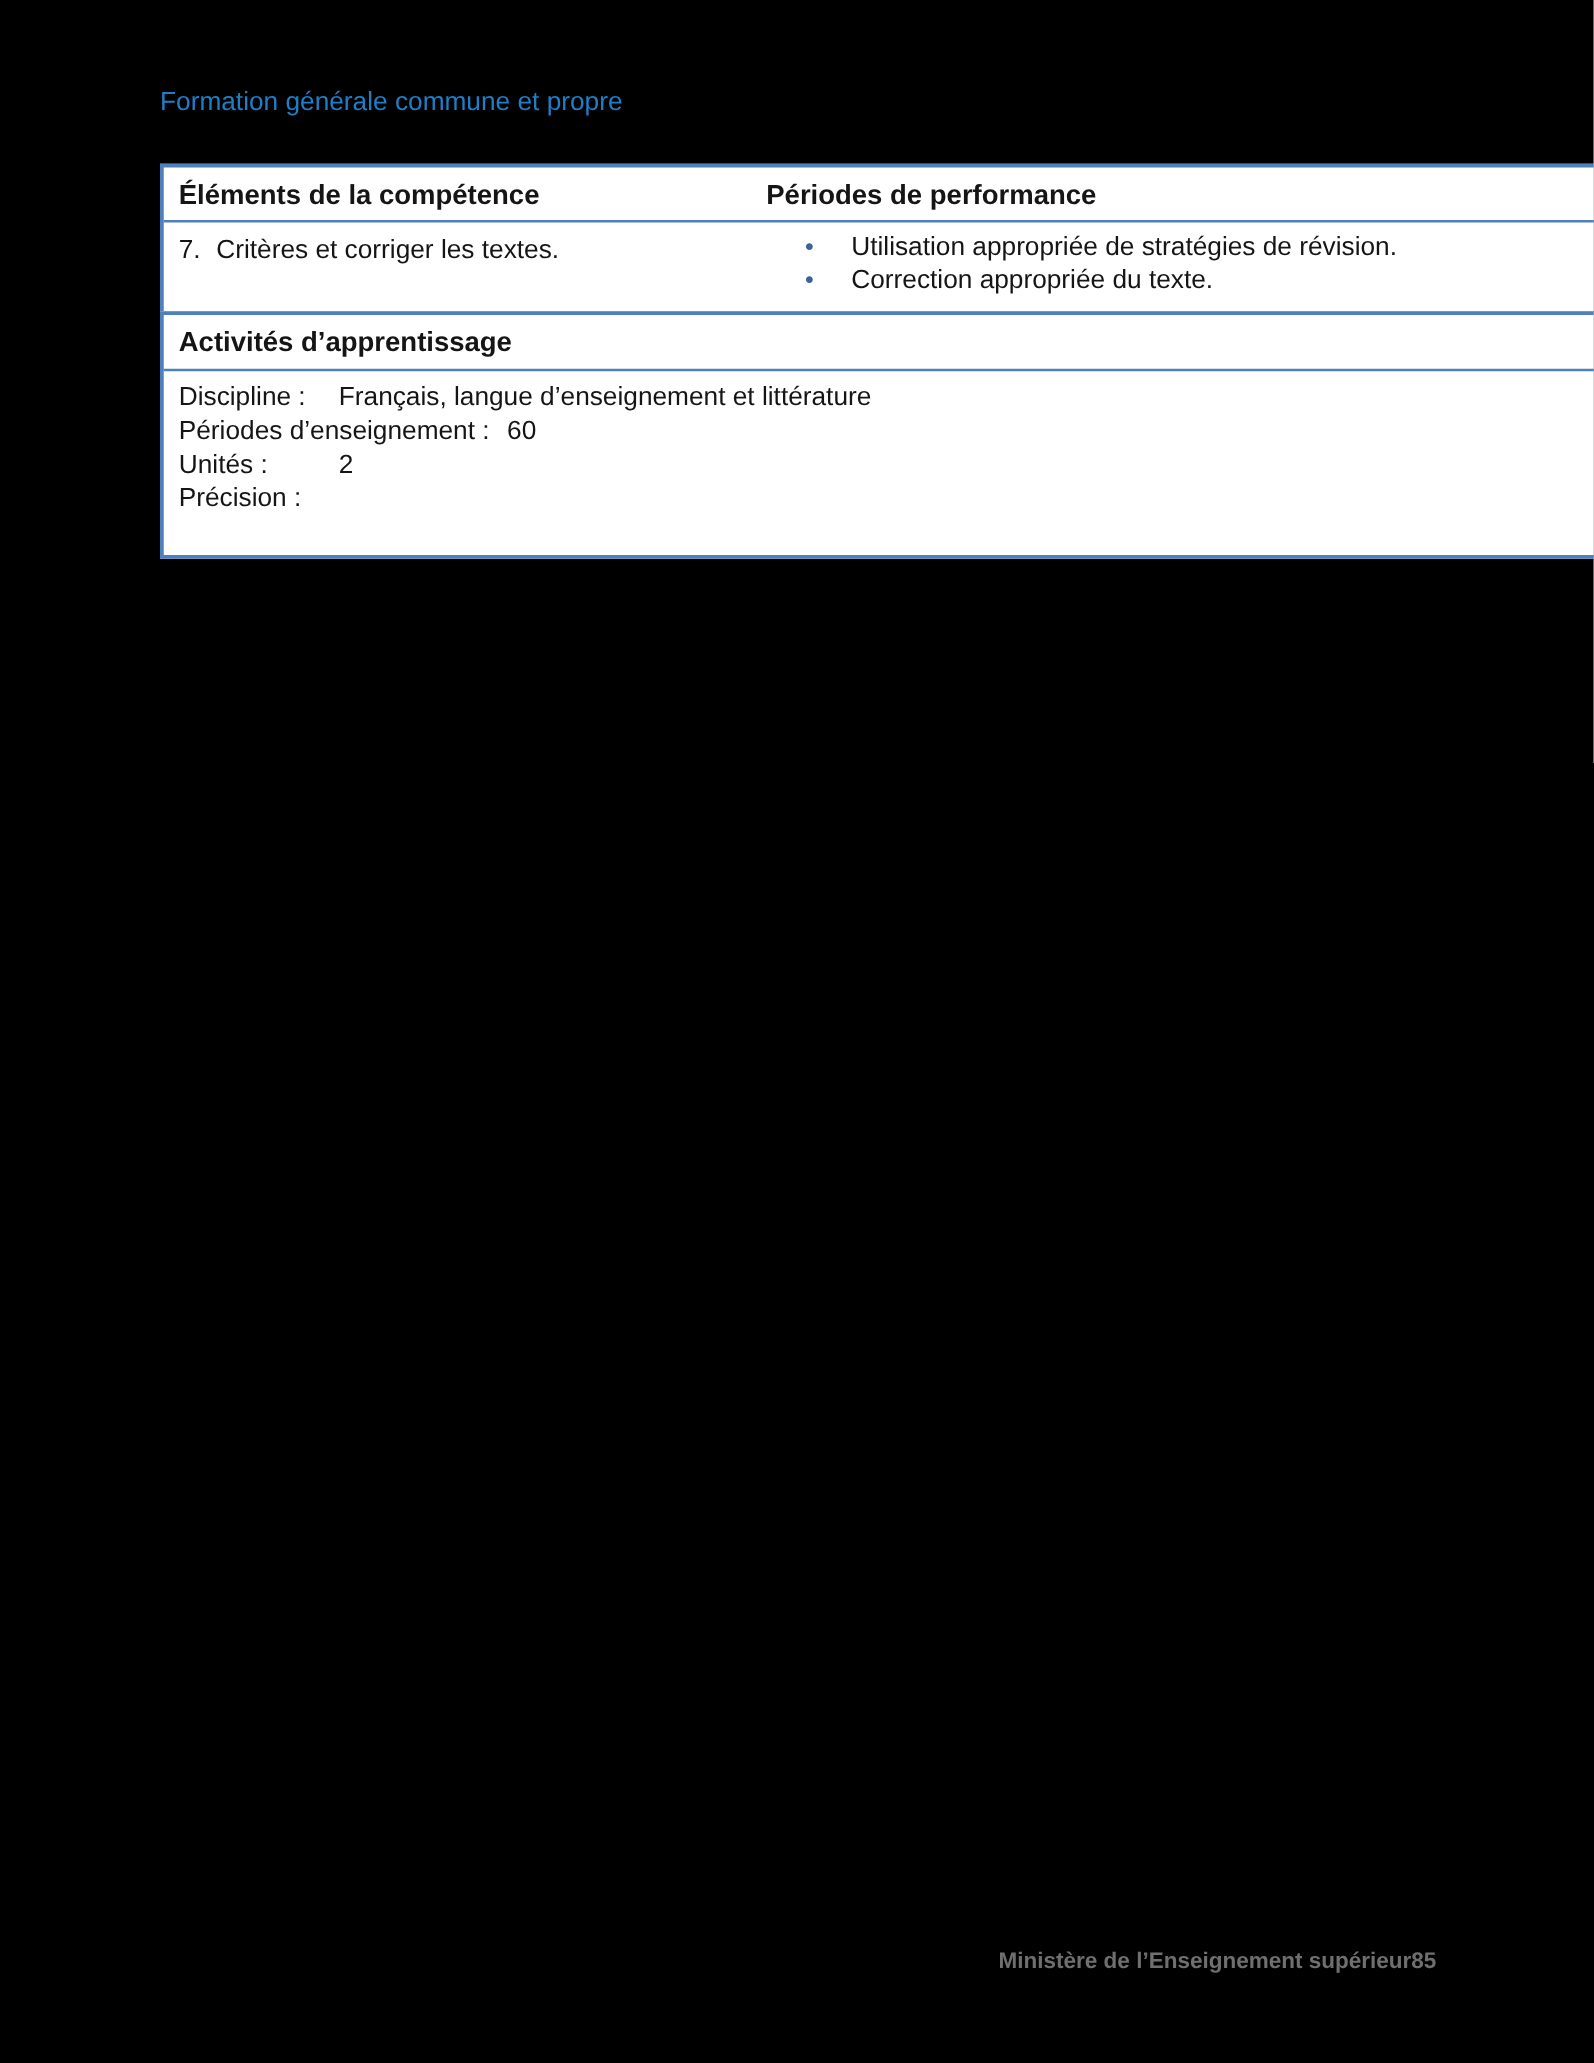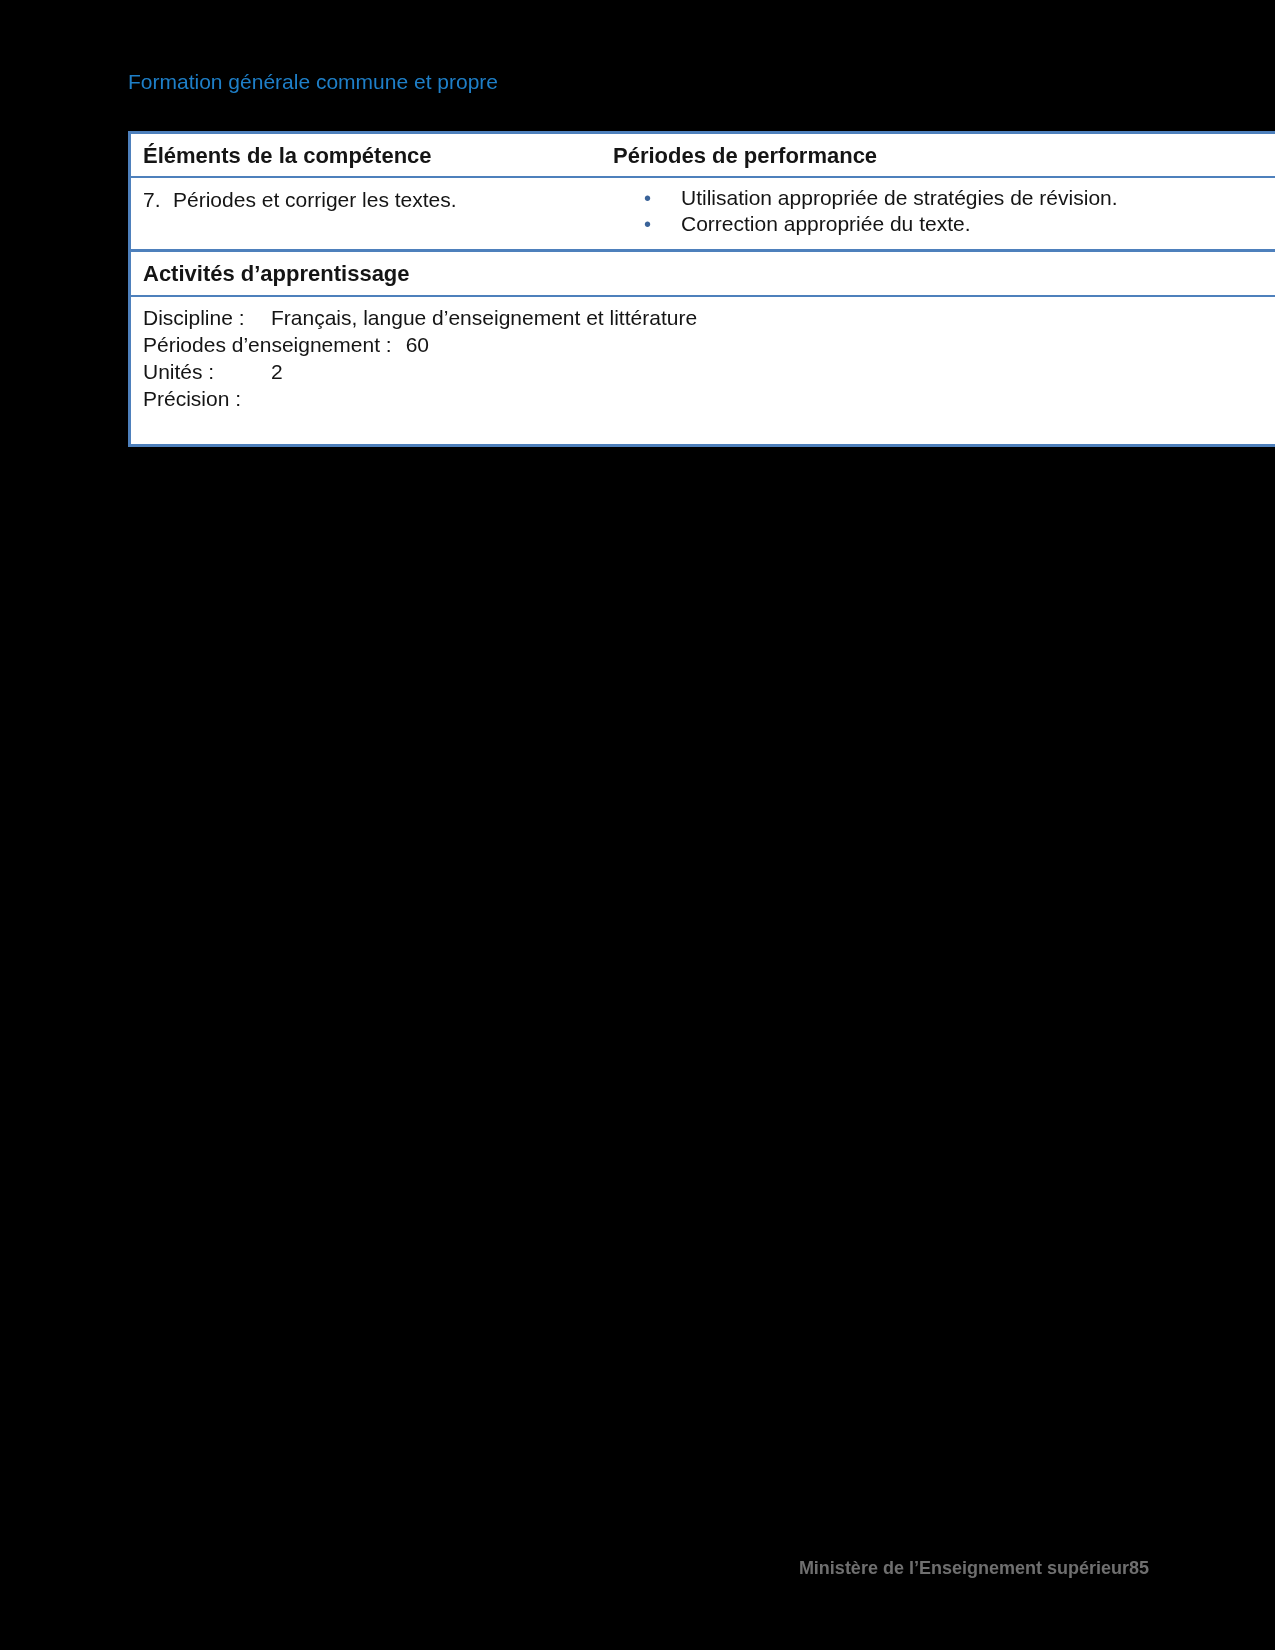--- a/index.html
+++ b/index.html
@@ -84,21 +84,21 @@
   <div class="doc-header">Formation générale commune et propre</div>
 
   <section class="tbl tbl-competence">
     <div class="tbl-headrow">
       <div class="c1 head-text">Éléments de la compétence</div>
       <div class="c2 head-text">Périodes de performance</div>
     </div>
     <div class="tbl-bodyrow">
       <div class="c1 element-cell">
         <span class="el-num">7.</span>
-        <span class="el-text">Périodes et corriger les textes.</span>
+        <span class="el-text">Critères et corriger les textes.</span>
       </div>
       <div class="c2 criteria-cell">
         <div class="crit-item">
           <span class="bullet">•</span>
           <span>Utilisation appropriée de stratégies de révision.</span>
         </div>
         <div class="crit-item">
           <span class="bullet">•</span>
           <span>Correction appropriée du texte.</span>
         </div>

